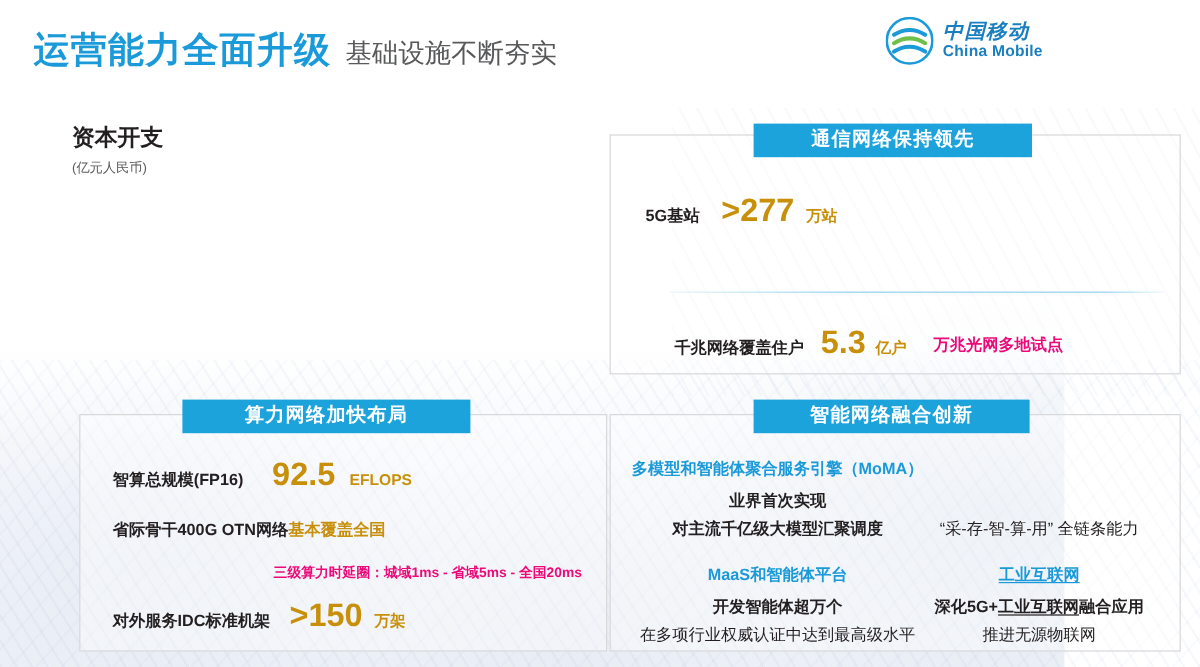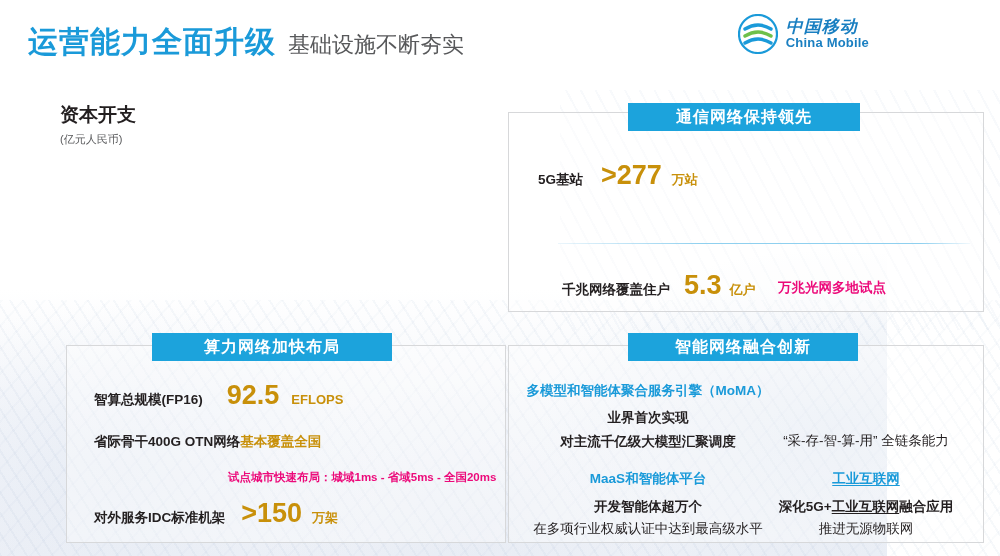--- a/index.html
+++ b/index.html
@@ -146,21 +146,21 @@
     <span class="lbl">智算总规模(FP16)</span>
     <span class="big" style="margin-left:24px;">92.5</span>
     <span class="unit" style="margin-left:12px;">EFLOPS</span>
   </div>
 
   <div class="row" style="left:94px;top:433px;">
     <span class="lbl">省际骨干400G OTN网络</span>
     <span class="lbl gold">基本覆盖全国</span>
   </div>
 
-  <div class="pink pink-sm" style="left:228px;top:470px;">试点城市快速布局：城域1ms - 省域5ms - 全国20ms</div>
+  <div class="pink pink-sm" style="left:228px;top:470px;">三级算力时延圈：城域1ms - 省域5ms - 全国20ms</div>
 
   <div class="row" style="left:94px;top:500px;">
     <span class="lbl">对外服务IDC标准机架</span>
     <span class="big" style="margin-left:16px;">&gt;150</span>
     <span class="unit" style="margin-left:10px;">万架</span>
   </div>
 
   <div class="panel pnl-br"></div>
   <div class="pnl-head head-br">智能网络融合创新</div>
 

